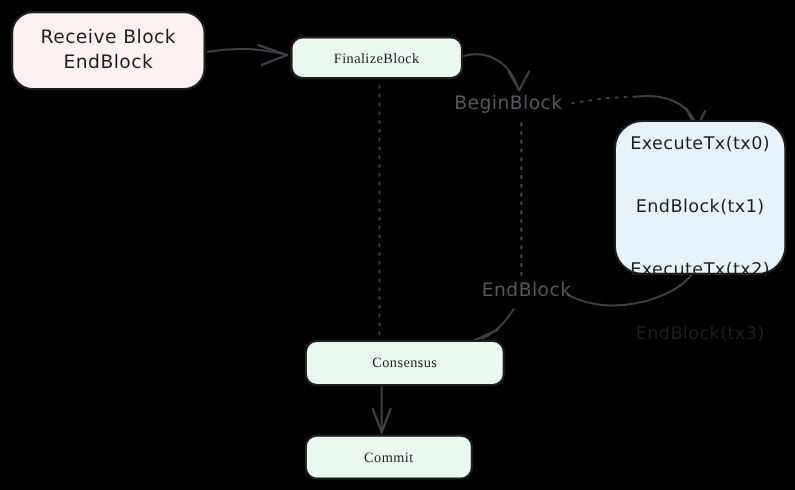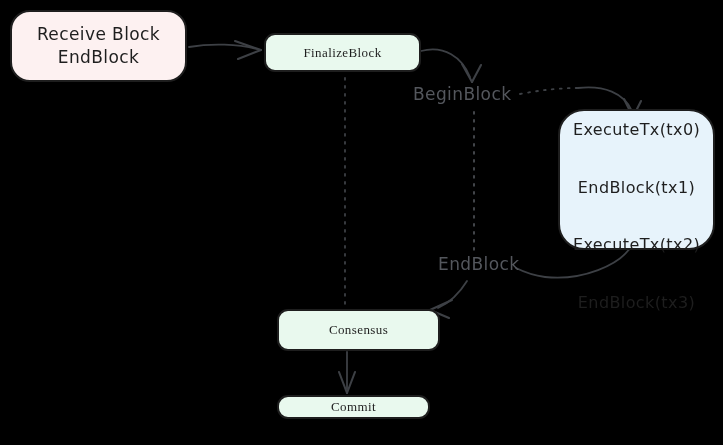--- a/index.html
+++ b/index.html
@@ -48,22 +48,22 @@
     position: absolute;
     color: #54575d;
     font-size: 17px;
     letter-spacing: 0.4px;
     text-align: center;
     white-space: nowrap;
   }
   #node-receive  { left: 10px;  top: 10px;  width: 177px; height: 72px; }
   #node-finalize { left: 264px; top: 33px;  width: 157px; height: 39px; }
   #node-execute  { left: 558px; top: 109px; width: 157px; height: 141px; }
-  #node-consensus{ left: 277px; top: 309px; width: 163px; height: 42px; }
-  #node-commit   { left: 277px; top: 395px; width: 153px; height: 24px; }
+  #node-consensus{ left: 277px; top: 309px; width: 182px; height: 42px; }
+  #node-commit   { left: 277px; top: 395px; width: 153px; height: 41px; }
   #label-begin   { left: 413px; top: 84px;  width: 96px; }
   #label-end     { left: 438px; top: 254px; width: 78px; }
 </style>
 </head>
 <body>
 
 <div class="canvas">
 
   <svg class="edges" viewBox="0 0 723 445" xmlns="http://www.w3.org/2000/svg">
 

